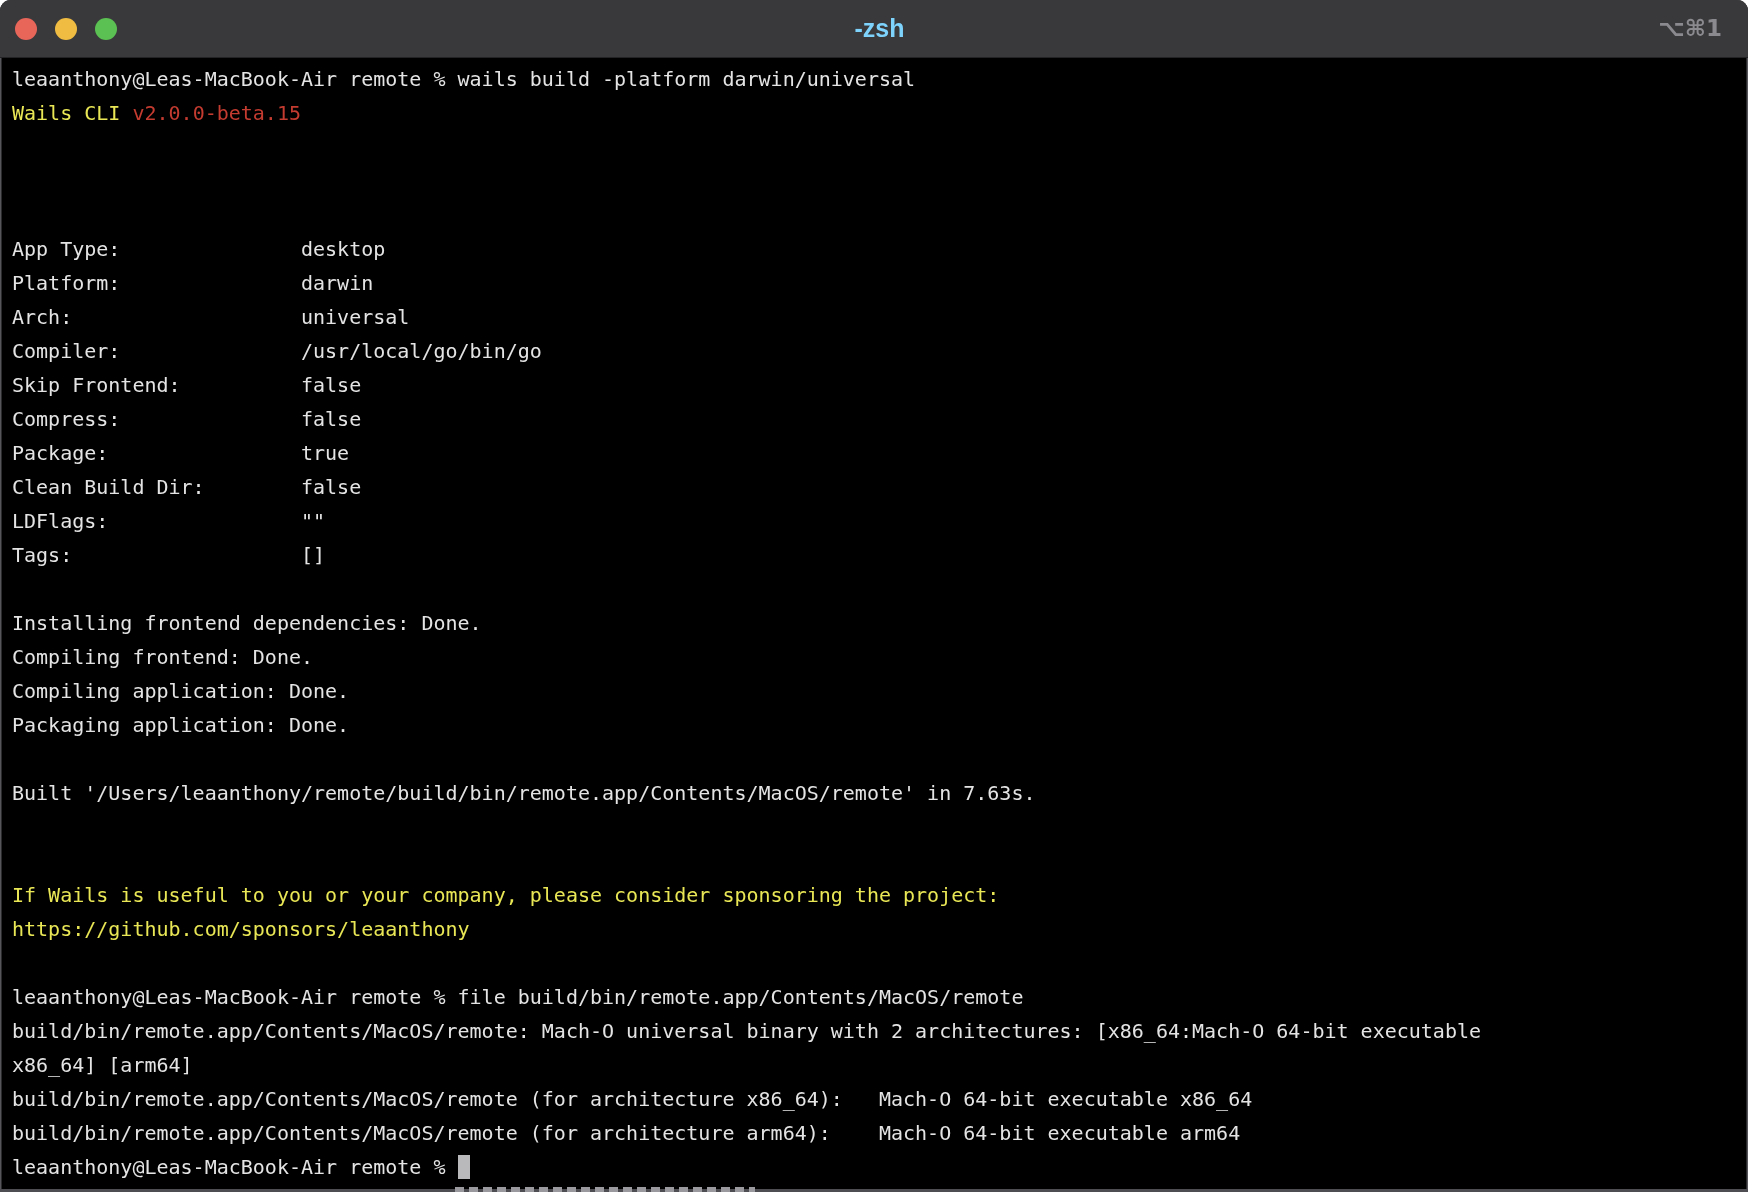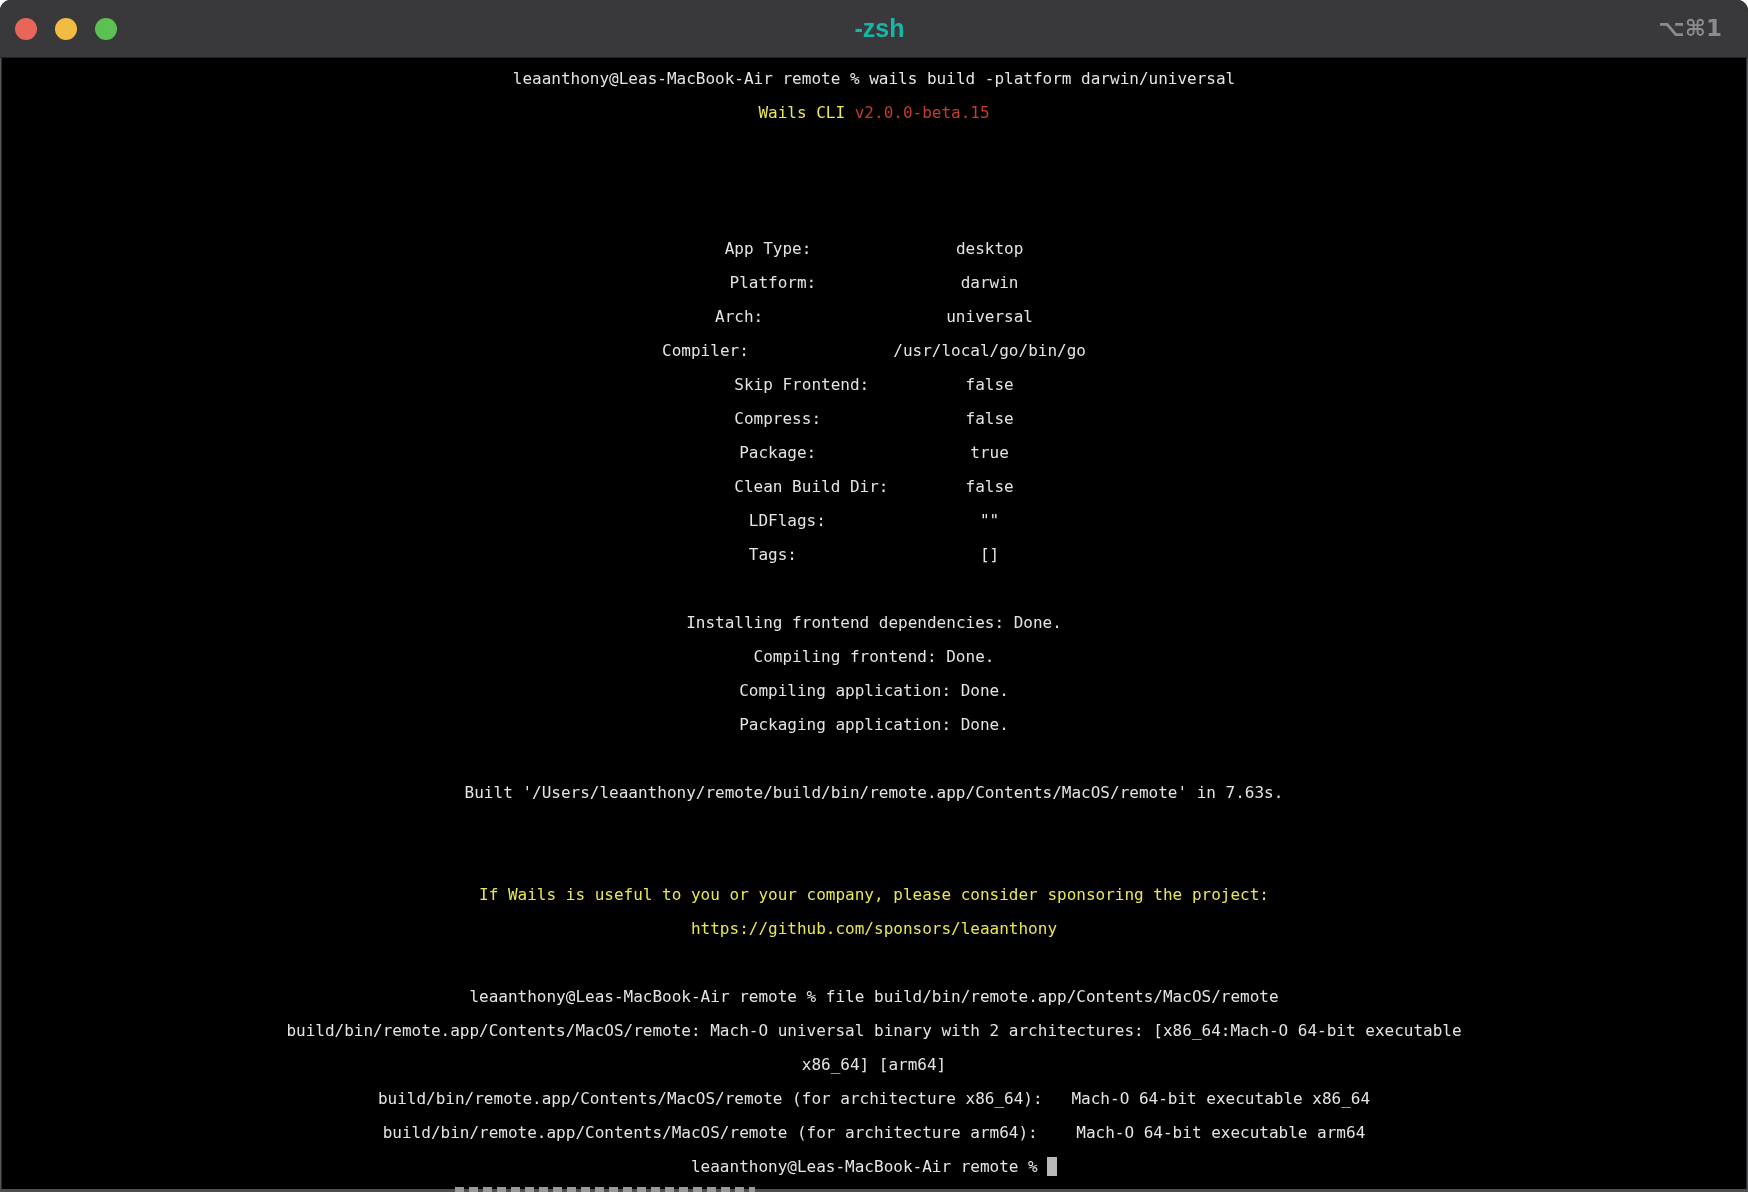--- a/index.html
+++ b/index.html
@@ -17,34 +17,34 @@
     background:var(--titlebar,#39393b);
     border-bottom:1px solid #232325;
   }
   .lights{position:absolute;left:15px;top:18px;display:flex;gap:18px;}
   .light{width:22px;height:22px;border-radius:50%;}
   .light.red{background:var(--traffic-red,#e8655a);}
   .light.yellow{background:var(--traffic-yellow,#f0bd42);}
   .light.green{background:var(--traffic-green,#5bc152);}
   .title{
     position:absolute;left:11px;right:0;top:0;height:72px;line-height:57px;
-    text-align:center;color:#14b8a6;
+    text-align:center;color:#7dd3fc;
     font-family:"Liberation Sans",sans-serif;font-weight:bold;font-size:25px;
   }
   .shortcut{
     position:absolute;right:26px;top:0;height:57px;line-height:57px;
     color:#8a8a8f;font-family:"DejaVu Sans",sans-serif;font-size:23px;font-weight:600;
   }
   .screen{
     position:absolute;top:58px;left:0;right:0;bottom:0;
     padding:4px 12px 0 12px;
     cursor:text;
   }
   #term{margin:0;}
-  .row{height:34px;line-height:34px;font-size:16px;white-space:pre;color:var(--foreground,#e4e4e4);text-align:center;}
+  .row{height:34px;line-height:34px;font-size:20px;white-space:pre;color:var(--foreground,#e4e4e4);}
   .cursor{background:var(--cursor,#b9b9bb);color:transparent;}
   .bottom-edge{
     position:absolute;bottom:0;left:0;width:100%;height:3px;
     background:#4e4e52;
   }
   .bottom-marks{
     position:absolute;bottom:0;left:455px;width:300px;height:5px;
     background:repeating-linear-gradient(90deg,#9a9a9e 0 9px,transparent 9px 14px);
   }
 </style>

